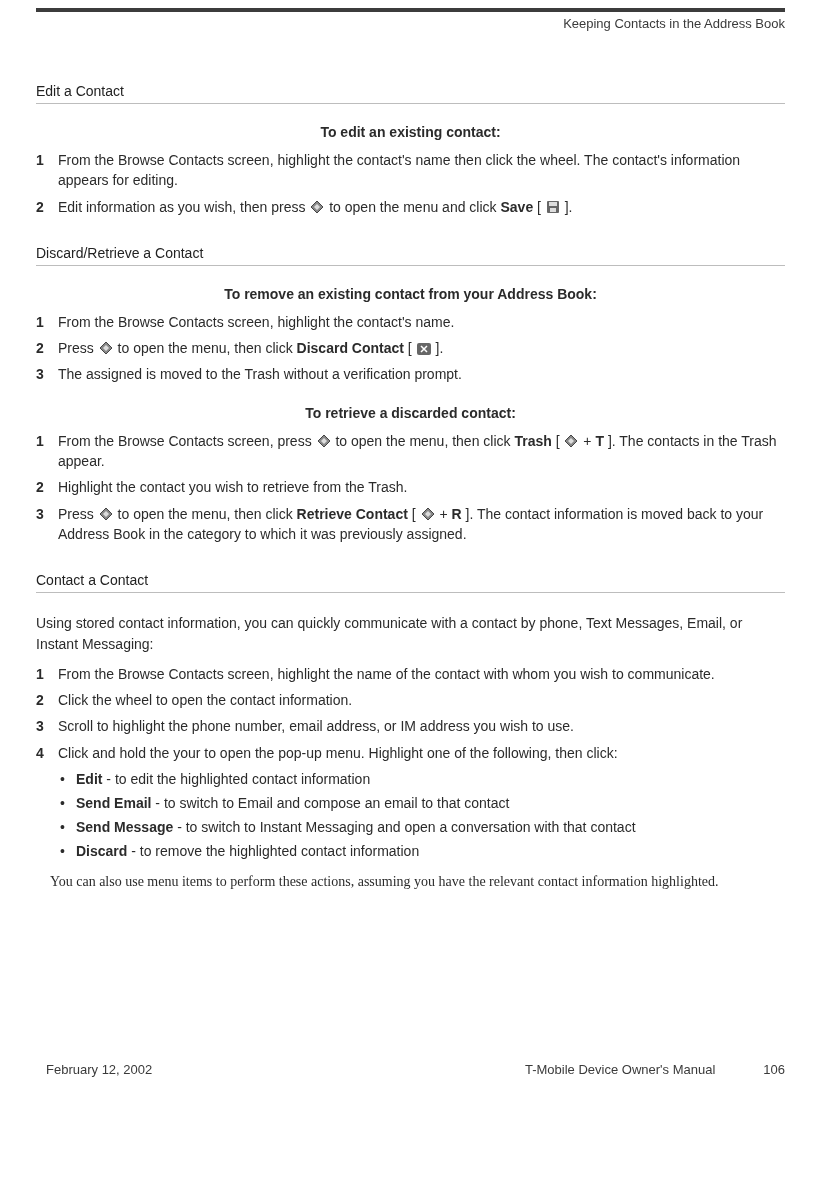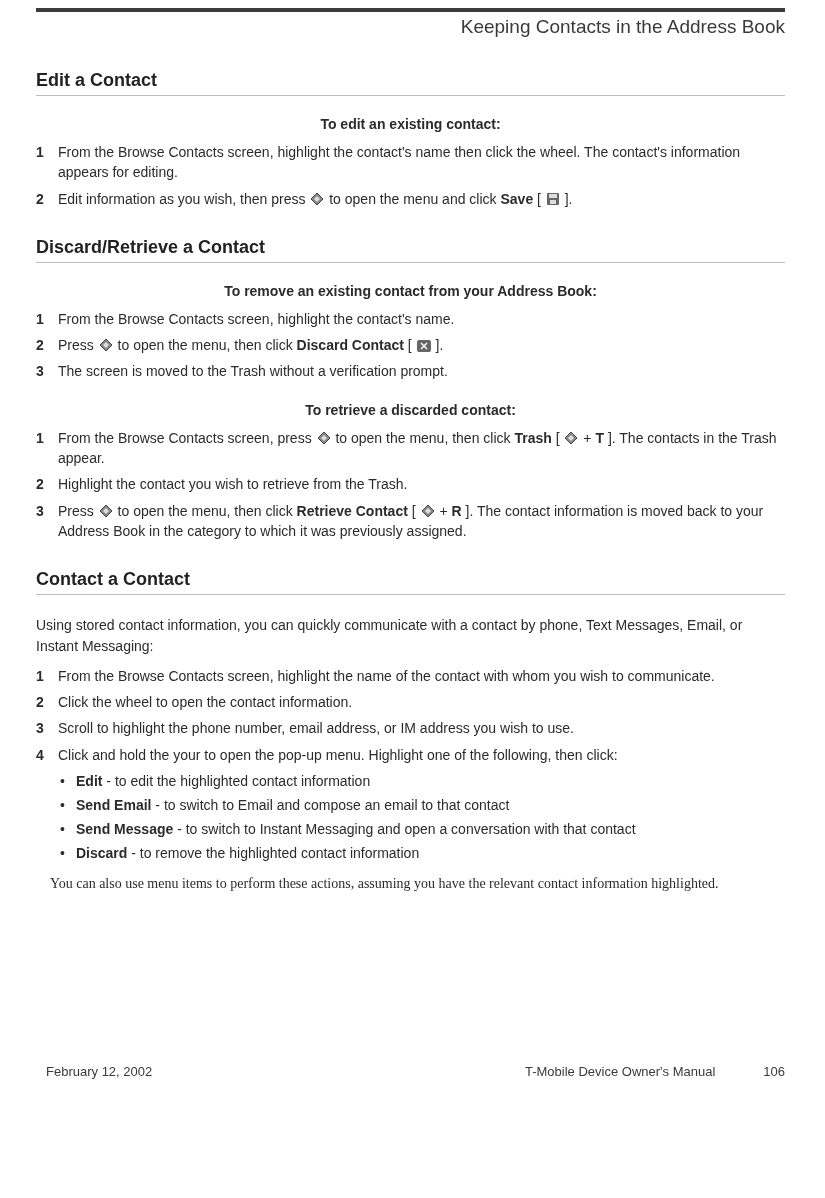--- a/index.html
+++ b/index.html
@@ -11,28 +11,28 @@
     box-sizing: border-box;
     padding: 0 40px 0 36px;
   }
   .top-rule {
     height: 4px;
     background: #3c3c3c;
     margin: 8px 0 4px 0;
   }
   .header-right {
     text-align: right;
-    font-size: 19px;
+    font-size: 13px;
     color: #3a3a3a;
-    margin-bottom: 32px;
+    margin-bottom: 52px;
   }
   h1 {
     font-family: Arial, sans-serif;
-    font-weight: bold;
-    font-size: 18px;
+    font-weight: normal;
+    font-size: 14px;
     margin: 28px 0 4px 0;
     color: #222;
   }
   .h1-rule {
     height: 1px;
     background: #bdbdbd;
     margin: 2px 0 20px 0;
   }
   .subhead {
     font-family: Arial, sans-serif;
@@ -172,21 +172,21 @@
       <span> [</span>
       <svg class="icon" width="14" height="12" viewBox="0 0 14 12">
           <rect x="0" y="0" width="14" height="12" rx="2" fill="#666"></rect>
           <path d="M4 3 L10 9 M10 3 L4 9" stroke="#fff" stroke-width="1.5"></path>
         </svg>
       <span>].</span>
     </span>
   </li>
   <li>
     <span class="num">3</span>
-    <span class="txt">The screen is moved to the Trash without a verification prompt.</span>
+    <span class="txt">The assigned is moved to the Trash without a verification prompt.</span>
   </li>
 </ol>
 
 <div class="subhead">To retrieve a discarded contact:</div>
 
 <ol class="steps">
   <li>
     <span class="num">1</span>
     <span class="txt">
       <span>From the Browse Contacts screen, press </span>

